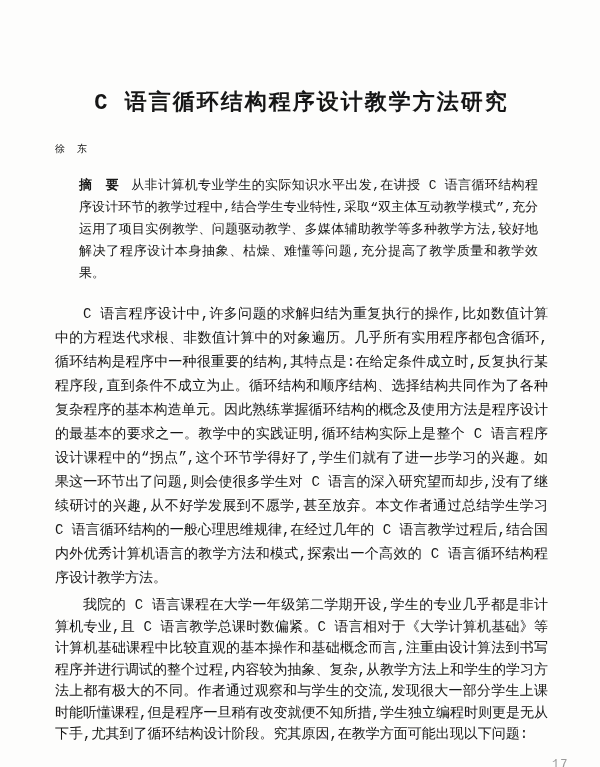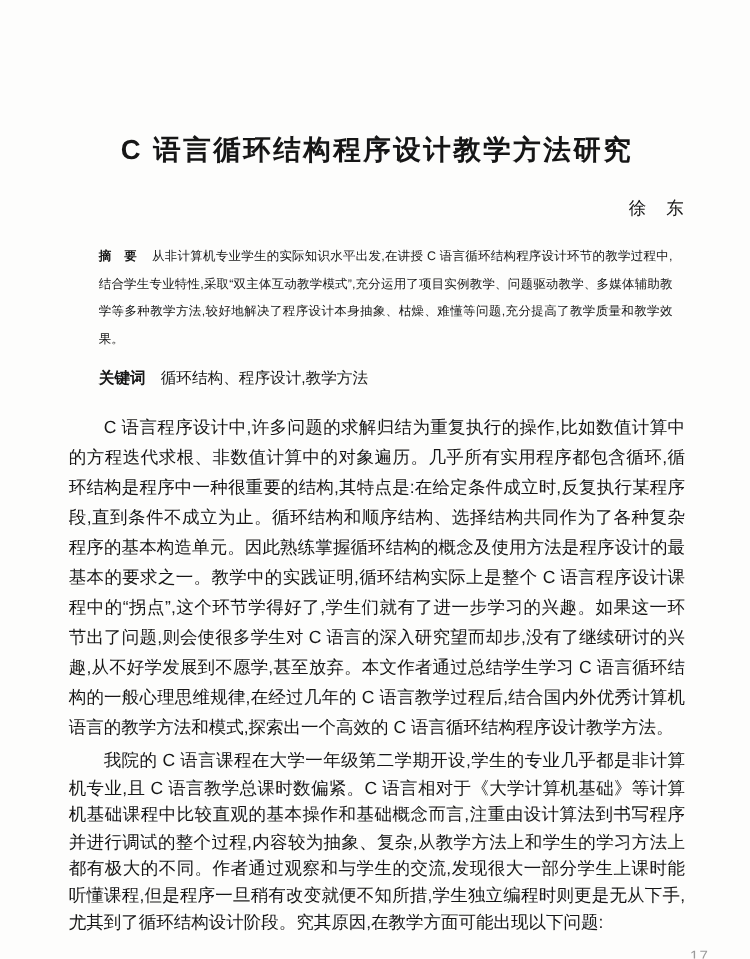--- a/index.html
+++ b/index.html
@@ -3,47 +3,47 @@
 <meta charset="utf-8">
 <style>
   html,body{margin:0;padding:0;background:#ffffff;}
   .scan-page{
     position:relative;
     width:600px;height:767px;
     margin:0 auto;
     background:#fdfdfc;
     overflow:hidden;
     box-sizing:border-box;
-    padding:16px 52px 0 55px;
-    font-family:Liberation Sans, sans-serif;
+    padding:0 52px 0 55px;
+    font-family:Liberation Mono, monospace;
     color:#161616;
   }
   .paper-title{
     margin:90px 0 0 0;
     text-align:center;
     font-size:22px;
     font-weight:bold;
     letter-spacing:2px;
     line-height:28px;
   }
   .author{
     margin-top:24px;
-    text-align:right;
-    font-size:14px;
+    text-align:left;
+    font-size:10px;
     letter-spacing:1px;
   }
   .affiliation{
     margin-top:9px;
     text-align:center;
     font-size:12.5px;
     letter-spacing:0.5px;
   }
   .abstract-block{
     margin:19px 10px 0 24px;
-    font-size:10px;
+    font-size:13px;
     line-height:22px;
     text-align:justify;
   }
   .abstract-label,.keywords-label{
     font-weight:bold;
     margin-right:12px;
     white-space:pre;
   }
   .keywords-line{
     margin:9px 10px 0 24px;
@@ -82,23 +82,20 @@
 
   <h1 class="paper-title">C 语言循环结构程序设计教学方法研究</h1>
 
   <div class="author">徐　东</div>
 
 
   <div class="abstract-block">
     <span class="abstract-label">摘　要</span><span>从非计算机专业学生的实际知识水平出发,在讲授 C 语言循环结构程序设计环节的教学过程中,结合学生专业特性,采取“双主体互动教学模式”,充分运用了项目实例教学、问题驱动教学、多媒体辅助教学等多种教学方法,较好地解决了程序设计本身抽象、枯燥、难懂等问题,充分提高了教学质量和教学效果。</span>
   </div>
 
-  <div class="keywords-line">
-    <span class="keywords-label">关键词</span><span>循环结构、程序设计,教学方法</span>
-  </div>
 
   <p class="body-para para-intro">C 语言程序设计中,许多问题的求解归结为重复执行的操作,比如数值计算中的方程迭代求根、非数值计算中的对象遍历。几乎所有实用程序都包含循环,循环结构是程序中一种很重要的结构,其特点是:在给定条件成立时,反复执行某程序段,直到条件不成立为止。循环结构和顺序结构、选择结构共同作为了各种复杂程序的基本构造单元。因此熟练掌握循环结构的概念及使用方法是程序设计的最基本的要求之一。教学中的实践证明,循环结构实际上是整个 C 语言程序设计课程中的“拐点”,这个环节学得好了,学生们就有了进一步学习的兴趣。如果这一环节出了问题,则会使很多学生对 C 语言的深入研究望而却步,没有了继续研讨的兴趣,从不好学发展到不愿学,甚至放弃。本文作者通过总结学生学习 C 语言循环结构的一般心理思维规律,在经过几年的 C 语言教学过程后,结合国内外优秀计算机语言的教学方法和模式,探索出一个高效的 C 语言循环结构程序设计教学方法。</p>
 
 
   <p class="body-para para-section1">我院的 C 语言课程在大学一年级第二学期开设,学生的专业几乎都是非计算机专业,且 C 语言教学总课时数偏紧。C 语言相对于《大学计算机基础》等计算机基础课程中比较直观的基本操作和基础概念而言,注重由设计算法到书写程序并进行调试的整个过程,内容较为抽象、复杂,从教学方法上和学生的学习方法上都有极大的不同。作者通过观察和与学生的交流,发现很大一部分学生上课时能听懂课程,但是程序一旦稍有改变就便不知所措,学生独立编程时则更是无从下手,尤其到了循环结构设计阶段。究其原因,在教学方面可能出现以下问题:</p>
 
   <div class="page-number-fragment">17</div>
 
 </div>
 

